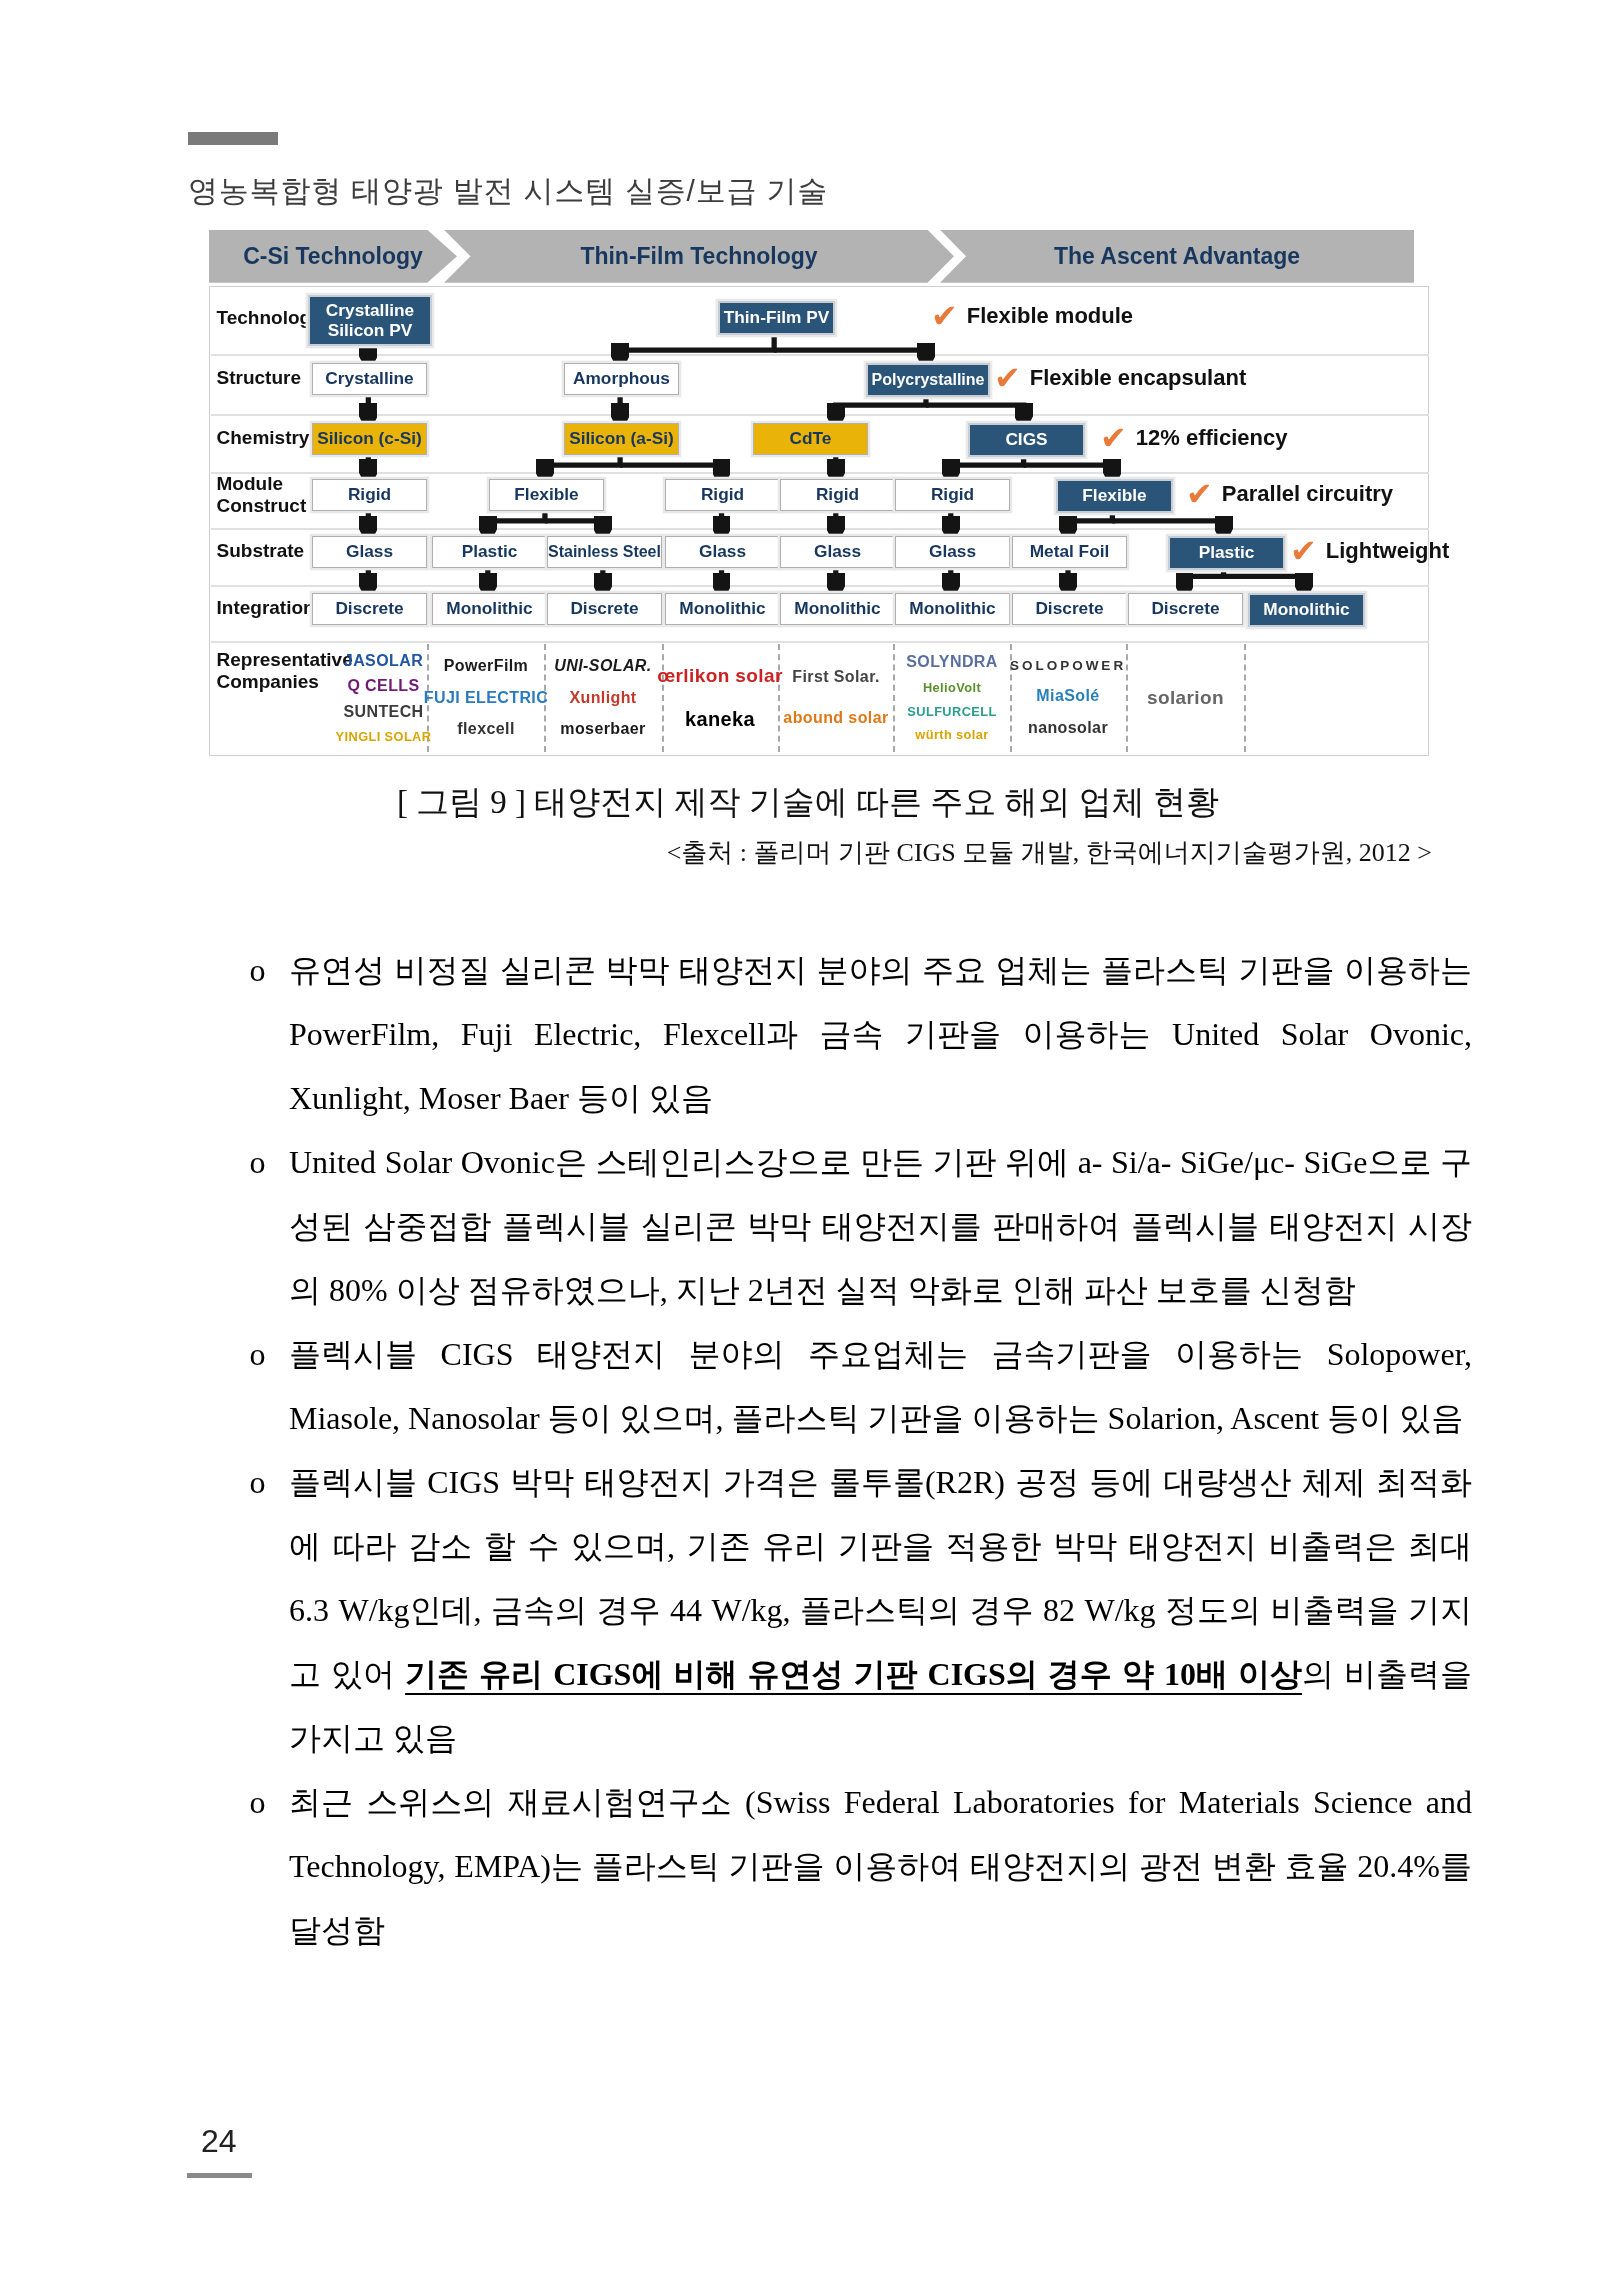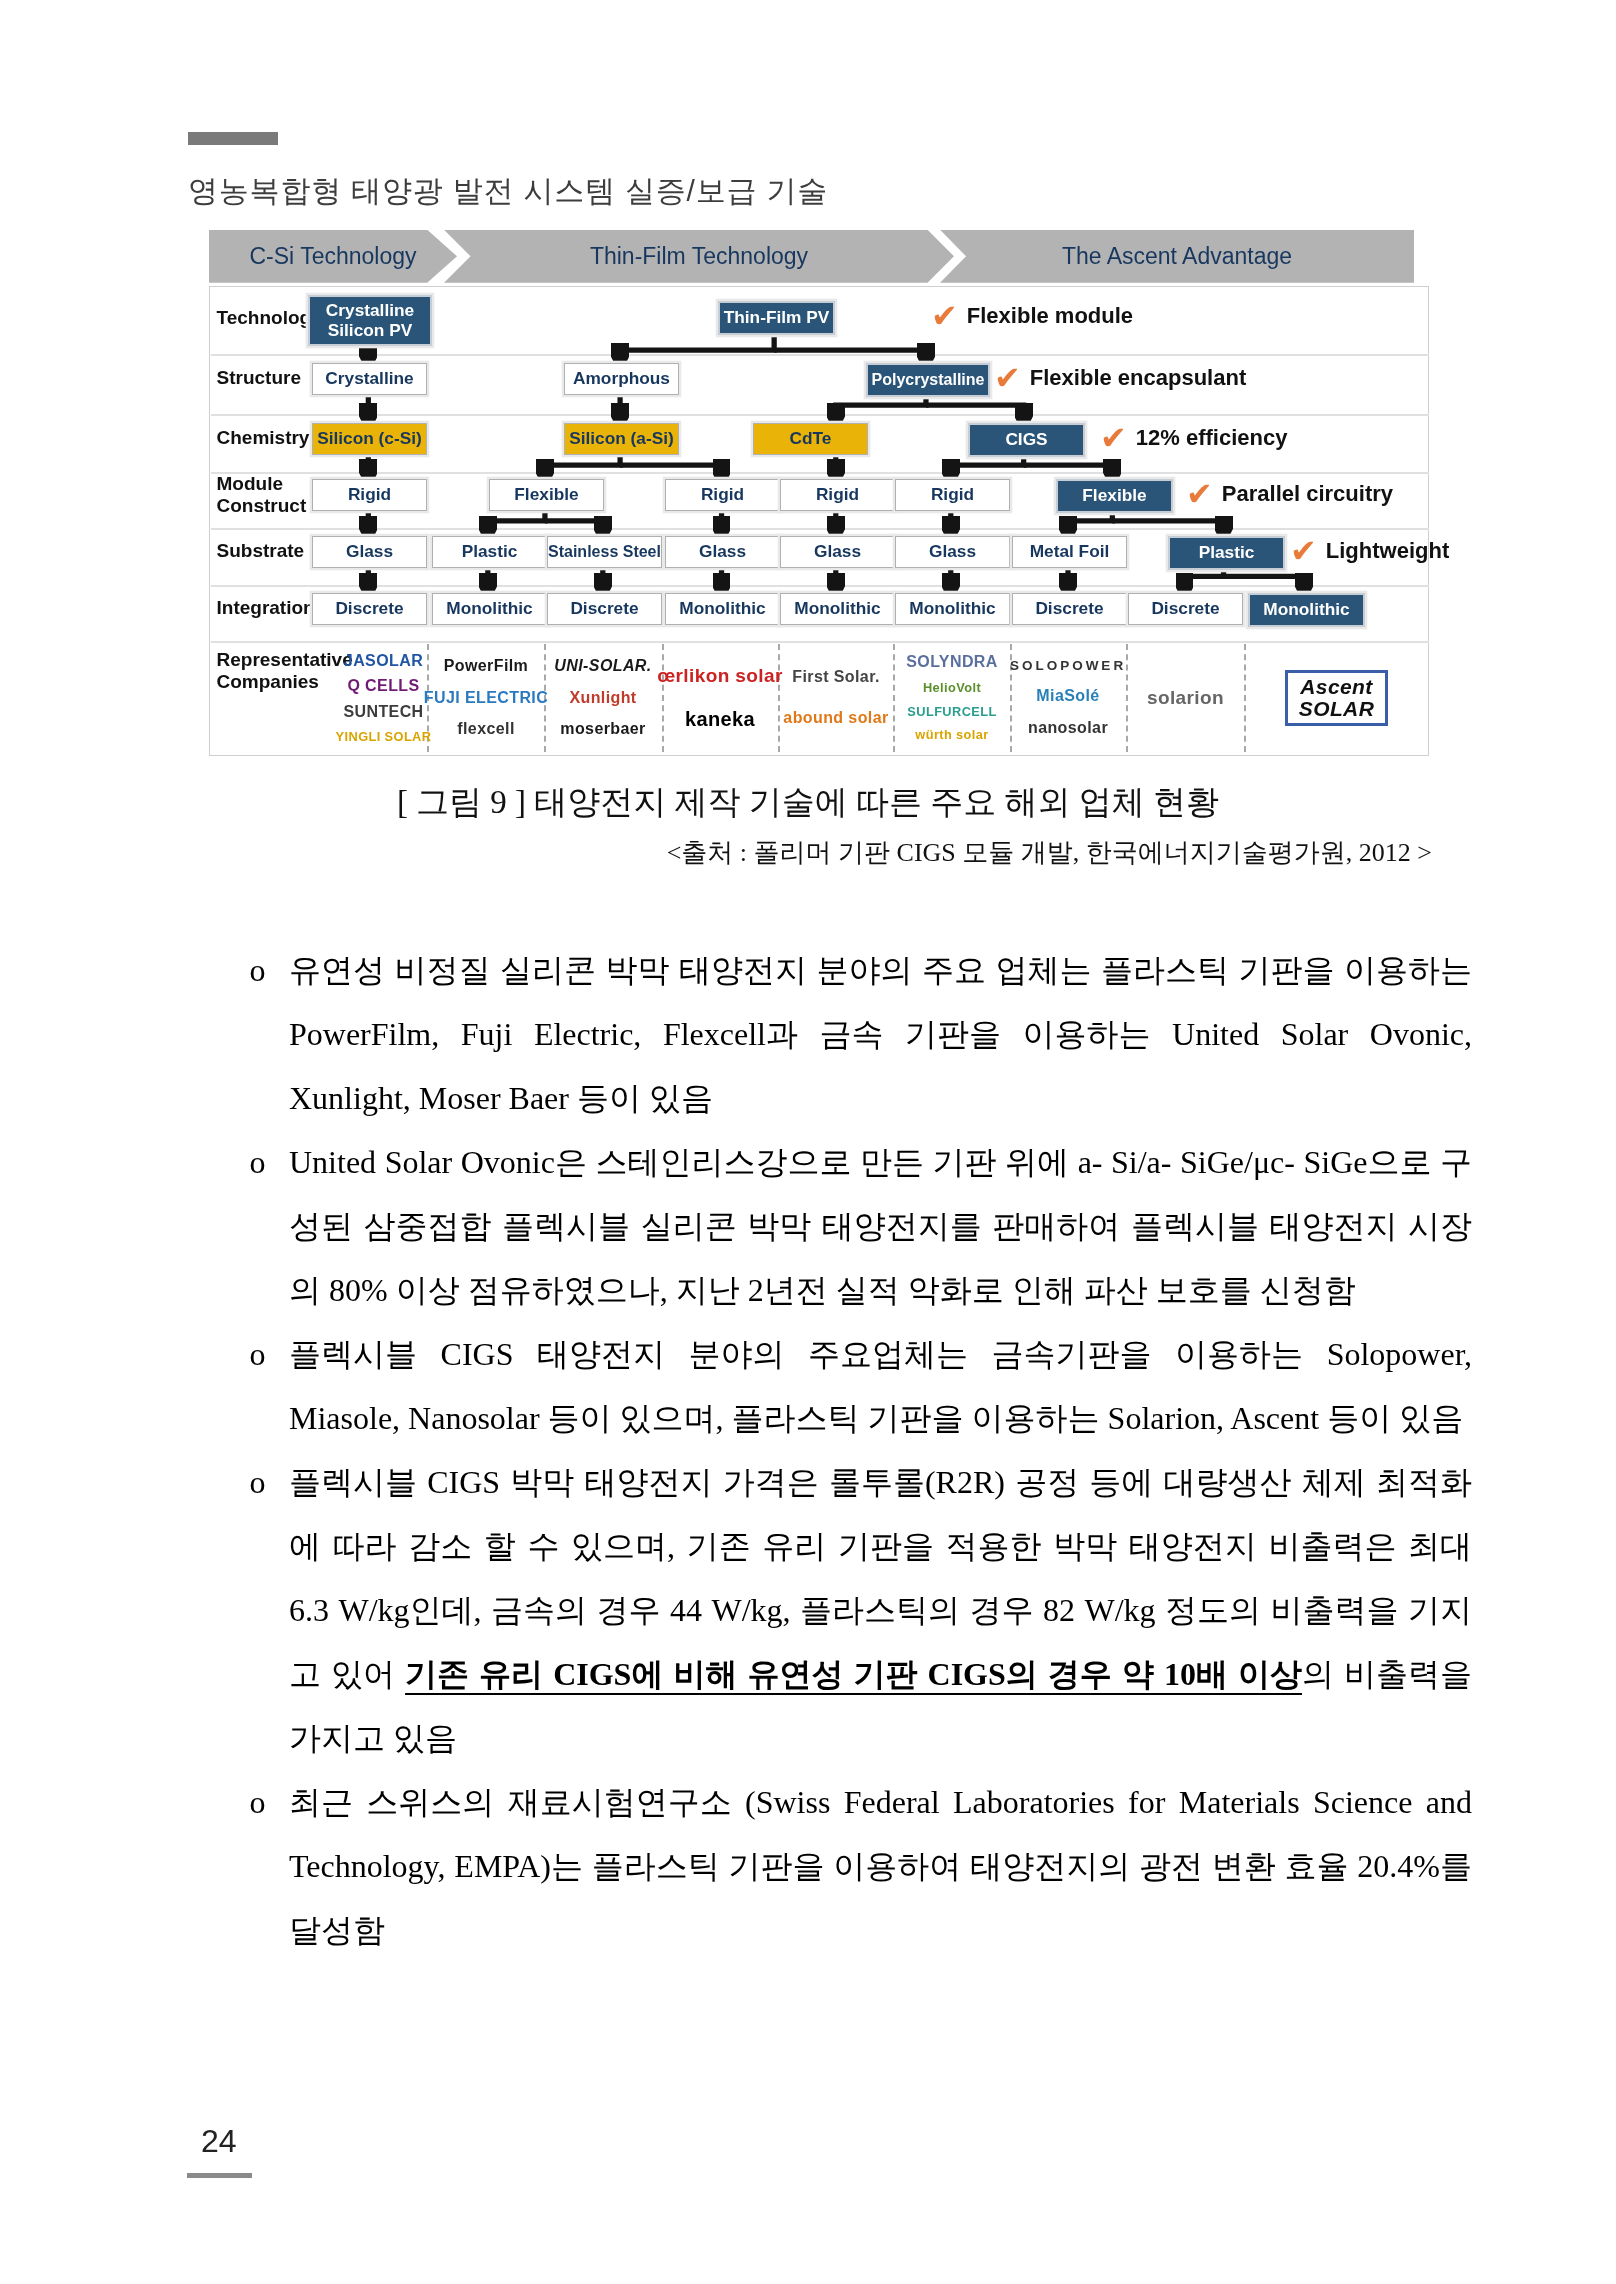--- a/index.html
+++ b/index.html
@@ -7,21 +7,21 @@
        font-family:"Liberation Sans","DejaVu Sans",sans-serif;color:#111;}
   .abs{position:absolute;}
 
   
   .accent-bar{left:188px;top:132px;width:90px;height:12.8px;background:#7a7a7a;}
   .page-title{left:188px;top:171px;font-size:30px;color:#3d3d3d;letter-spacing:0.8px;}
 
   
   .figure{left:209px;top:226px;width:1225px;height:534px;}
   .banner{top:3.8px;height:53px;background:#b3b3b3;display:flex;align-items:center;justify-content:center;
-          font-weight:normal;font-size:23px;color:#17375e;}
+          font-weight:bold;font-size:23px;color:#17375e;}
   .banner1{left:0;width:248px;clip-path:polygon(0 0,88% 0,100% 50%,88% 100%,0 100%);}
   .banner2{left:235px;width:510px;clip-path:polygon(0 0,94.8% 0,100% 50%,94.8% 100%,0 100%,5.2% 50%);}
   .banner3{left:731px;width:474px;clip-path:polygon(0 0,100% 0,100% 100%,0 100%,5.5% 50%);}
 
   .tablebg{left:0;top:60px;width:1218px;height:468px;background:#fff;border:1.5px solid #cfcfcf;}
   .hline{left:1.5px;width:1218px;height:1.5px;background:#e0e0e0;}
 
   .rowlabel{left:7.5px;font-weight:bold;font-size:19px;color:#111;white-space:pre-line;line-height:1.15;}
 
   .box{display:flex;align-items:center;justify-content:center;height:30px;background:#fff;
@@ -238,24 +238,20 @@
     <span class="logo lg-sm" style="color: rgb(217, 164, 0);">würth solar</span>
   </div>
   <div class="abs ccol" style="left:802px;width:114px">
     <span class="logo lg-solo" style="color: rgb(51, 51, 51);">SOLOPOWER</span>
     <span class="logo" style="color: rgb(41, 128, 185);">MiaSolé</span>
     <span class="logo" style="color: rgb(51, 51, 51);">nanosolar</span>
   </div>
   <div class="abs ccol" style="left:919px;width:115px">
     <span class="logo" style="font-size: 19px; color: rgb(102, 102, 102);">solarion</span>
   </div>
-  <div class="abs ccol" style="left:1037px;width:181px">
-    <span class="logo lg-ascent" style="color: rgb(17, 17, 17); white-space: pre-line;">Ascent
-SOLAR</span>
-  </div>
 </div>
 
 <div class="abs caption">[ 그림 9 ] 태양전지 제작 기술에 따른 주요 해외 업체 현황</div>
 <div class="abs source">&lt;출처 : 폴리머 기판 CIGS 모듈 개발, 한국에너지기술평가원, 2012 &gt;</div>
 
 <div class="abs bullets">
   <div class="bullet">
     <span class="bmark">o</span>
     <span>유연성 비정질 실리콘 박막 태양전지 분야의 주요 업체는 플라스틱 기판을 이용하는 PowerFilm, Fuji Electric, Flexcell과 금속 기판을 이용하는 United Solar Ovonic, Xunlight, Moser Baer 등이 있음</span>
   </div>

